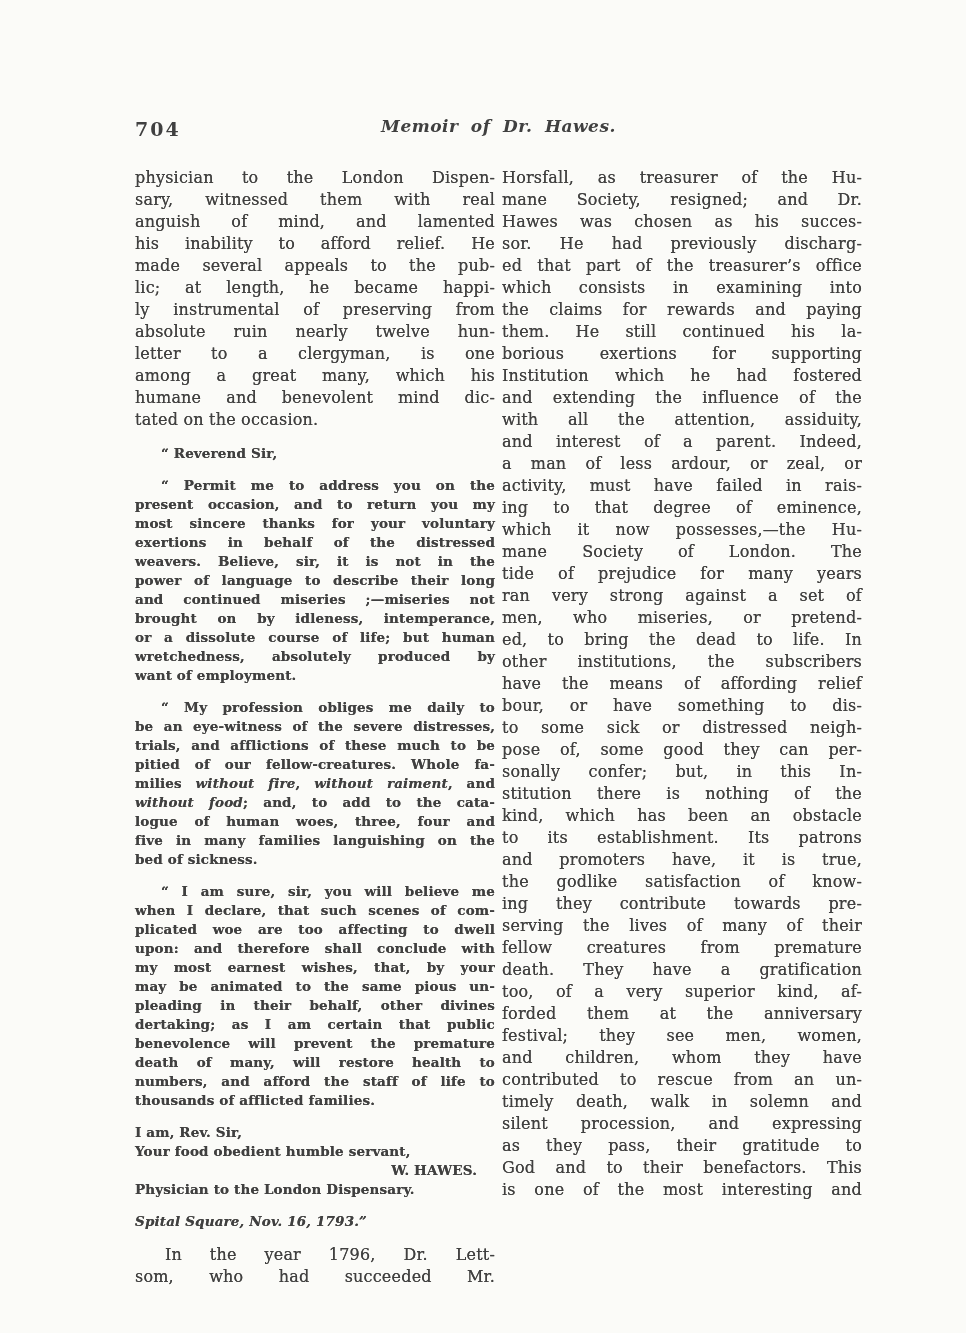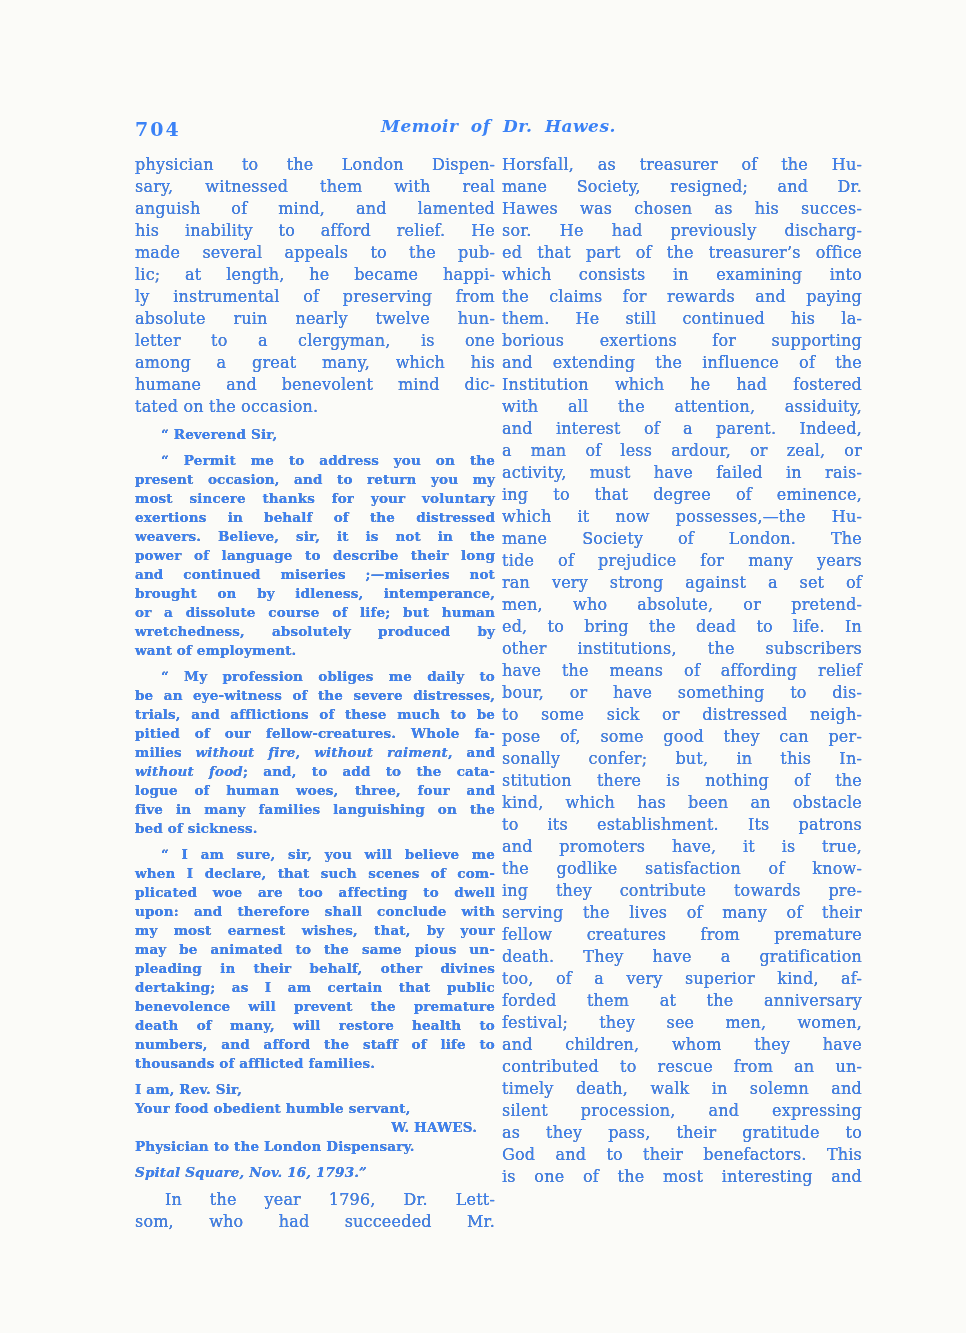--- a/index.html
+++ b/index.html
@@ -6,21 +6,21 @@
     margin: 0;
     padding: 0;
     background: #fbfbf8;
   }
   .sheet {
     position: relative;
     width: 966px;
     height: 1333px;
     background: #fbfbf8;
     overflow: hidden;
-    color: #3b82f6;
+    color: #404040;
     font-family: "DejaVu Serif", "Liberation Serif", serif;
   }
   .content {
     position: absolute;
     left: 135px;
     top: 116px;
     width: 727px;
   }
   .running-head {
     position: relative;
@@ -48,21 +48,21 @@
     white-space: nowrap;
   }
   .columns {
     display: flex;
     gap: 7px;
   }
   .column {
     width: 360px;
     flex: 0 0 360px;
   }
-  .para { margin: 0 0 7px 0; }
+  .para { margin: 13px 0 7px 0; }
   .para.body .line {
     font-size: 16px;
     line-height: 22px;
     text-shadow: 0 0 0.6px rgba(32,29,26,0.75);
     letter-spacing: 0.2px;
   }
   .para.small .line {
     font-size: 13.5px;
     line-height: 19px;
     text-shadow: 0 0 0.5px rgba(32,29,26,0.7);
@@ -161,32 +161,32 @@
           <div class="para body">
             <div class="line a-j">Horsfall, as treasurer of the Hu-</div>
             <div class="line a-j">mane Society, resigned; and Dr.</div>
             <div class="line a-j">Hawes was chosen as his succes-</div>
             <div class="line a-j">sor. He had previously discharg-</div>
             <div class="line a-j">ed that part of the treasurer’s office</div>
             <div class="line a-j">which consists in examining into</div>
             <div class="line a-j">the claims for rewards and paying</div>
             <div class="line a-j">them. He still continued his la-</div>
             <div class="line a-j">borious exertions for supporting</div>
+            <div class="line a-j">Institution which he had fostered</div>
             <div class="line a-j">and extending the influence of the</div>
-            <div class="line a-j">Institution which he had fostered</div>
             <div class="line a-j">with all the attention, assiduity,</div>
             <div class="line a-j">and interest of a parent. Indeed,</div>
             <div class="line a-j">a man of less ardour, or zeal, or</div>
             <div class="line a-j">activity, must have failed in rais-</div>
             <div class="line a-j">ing to that degree of eminence,</div>
             <div class="line a-j">which it now possesses,—the Hu-</div>
             <div class="line a-j">mane Society of London. The</div>
             <div class="line a-j">tide of prejudice for many years</div>
             <div class="line a-j">ran very strong against a set of</div>
-            <div class="line a-j">men, who absolute, or pretend-</div>
+            <div class="line a-j">men, who miseries, or pretend-</div>
             <div class="line a-j">ed, to bring the dead to life. In</div>
             <div class="line a-j">other institutions, the subscribers</div>
             <div class="line a-j">have the means of affording relief</div>
             <div class="line a-j">bour, or have something to dis-</div>
             <div class="line a-j">to some sick or distressed neigh-</div>
             <div class="line a-j">pose of, some good they can per-</div>
             <div class="line a-j">sonally confer; but, in this In-</div>
             <div class="line a-j">stitution there is nothing of the</div>
             <div class="line a-j">kind, which has been an obstacle</div>
             <div class="line a-j">to its establishment. Its patrons</div>

